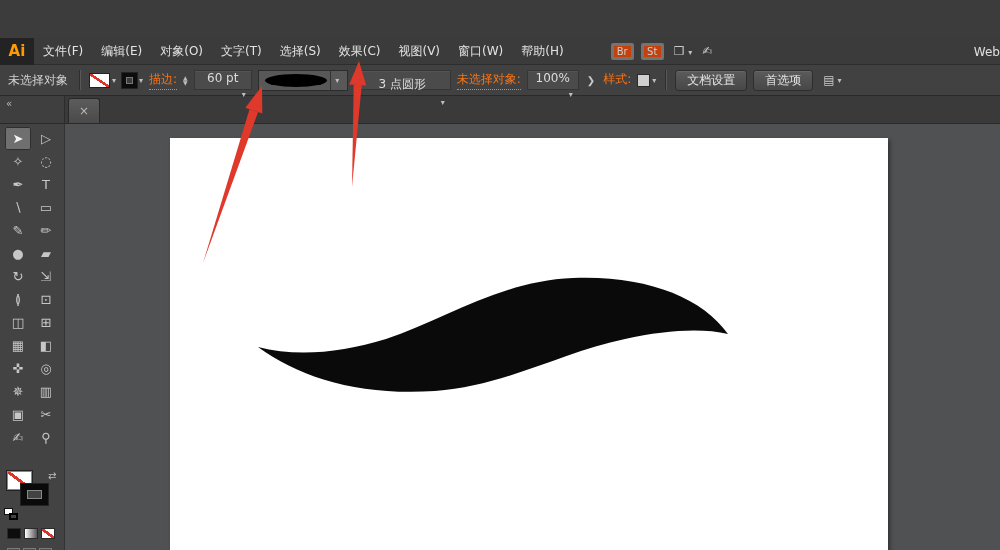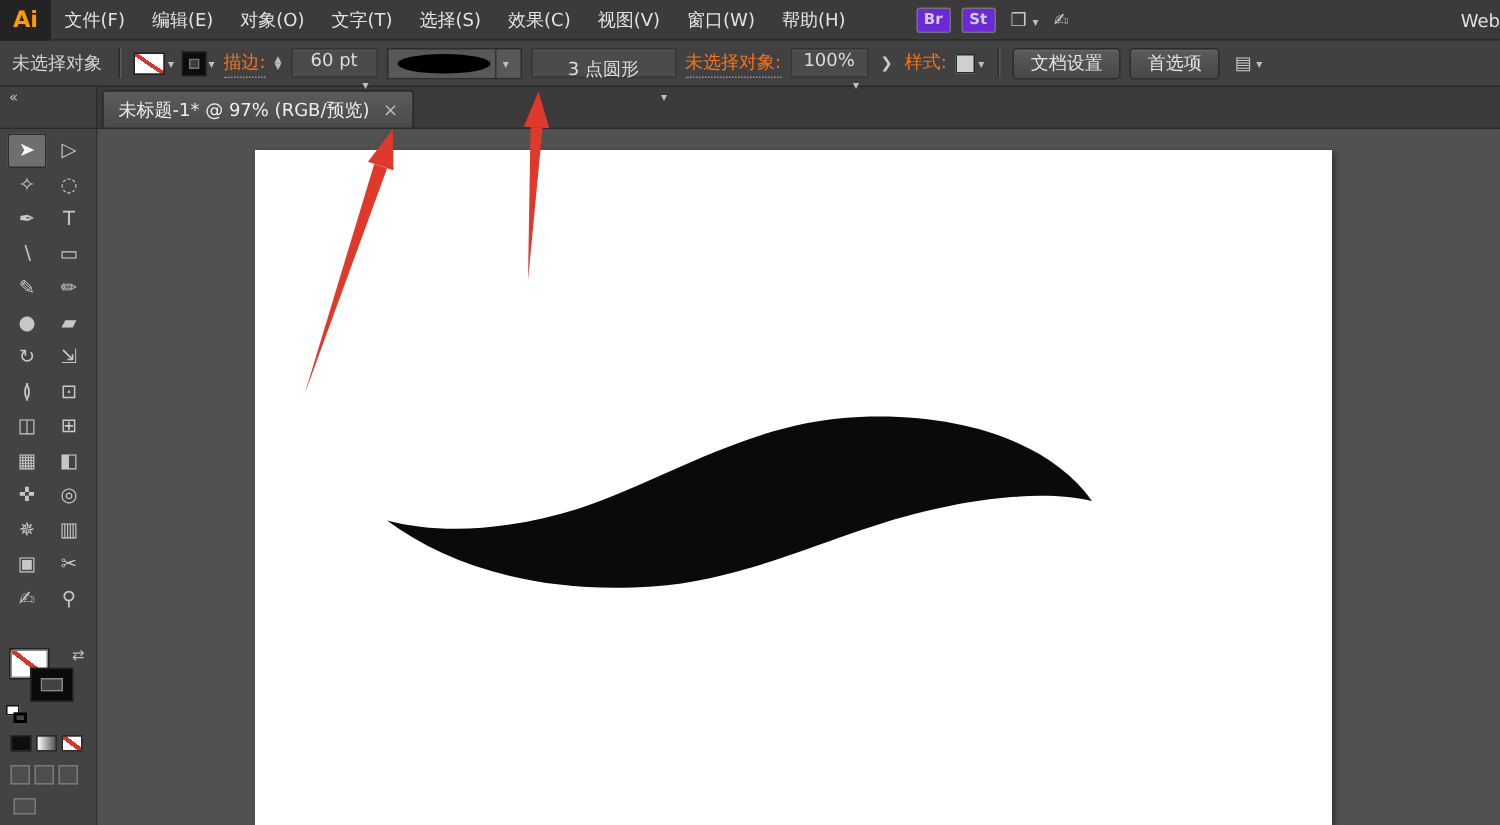--- a/index.html
+++ b/index.html
@@ -5,29 +5,29 @@
   * { margin:0; padding:0; box-sizing:border-box; }
   html,body { width:1000px; height:550px; overflow:hidden; }
   body {
     position:relative;
     font-family:"DejaVu Sans","Liberation Sans",sans-serif;
     font-size:12px; color:#dcdcdc; background:#3c3c3c;
   }
 
   
   .menubar { height:27px; background:#3b3b3b; border-bottom:1px solid #2d2d2d;
-             display:flex; align-items:center; position:relative; }
+             display:flex; align-items:center; position:relative;margin-top:38px; }
   .ai-logo { width:34px; height:27px; background:#232323; color:#ff9a00;
              font-weight:bold; font-size:15px; display:flex; align-items:center;
              justify-content:center; }
   .menu-item { padding:14px 9px; height:27px; display:flex; align-items:center;
                color:#e3e3e3; cursor:default; }
-  .mb-btn { min-width:23px; height:17px; background:#6d28d9; border:1px solid #737373;
+  .mb-btn { min-width:23px; height:17px; background:#c2410c; border:3px solid #737373;
             border-radius:2px; color:#cfcfcf; font-size:10px; display:flex;
-            align-items:center; justify-content:center; margin-left:7px; padding:0 3px;font-weight:bold; }
+            align-items:center; justify-content:center; margin-left:7px; padding:0 3px; }
   .mb-icon { color:#c9c9c9; font-size:12px; margin-left:10px; }
   .chev { font-size:8px; color:#bfbfbf; }
   .workspace { position:absolute; right:0; top:0; height:27px; display:flex;
                align-items:center; color:#e0e0e0; }
 
   
   .control-bar { height:31px; background:#414141; border-bottom:1px solid #292929;
                  display:flex; align-items:center; padding:0 8px; gap:6px; }
   .cb-status { color:#d2d2d2; margin-right:2px; white-space:nowrap; }
   .vdiv { width:1px; height:20px; background:#2e2e2e; box-shadow:1px 0 0 #585858; margin:0 3px; }
@@ -176,21 +176,20 @@
   <div class="vdiv"></div>
   <div class="cb-btn">文档设置</div>
   <div class="cb-btn">首选项</div>
   <div class="panel-icon">▤ <span class="chev">▾</span></div>
 </div>
 
 <div class="mid">
   <div class="tools-header">«</div>
   <div class="tab-bar">
     <div class="tab">
-      <span>未标题-1* @ 97% (RGB/预览)</span>
       <span class="tab-close">×</span>
     </div>
   </div>
 </div>
 
 <div class="main">
   <aside class="toolbar">
     <div class="tool-grid">
         <div class="tool active">➤</div>
         <div class="tool">▷</div>

